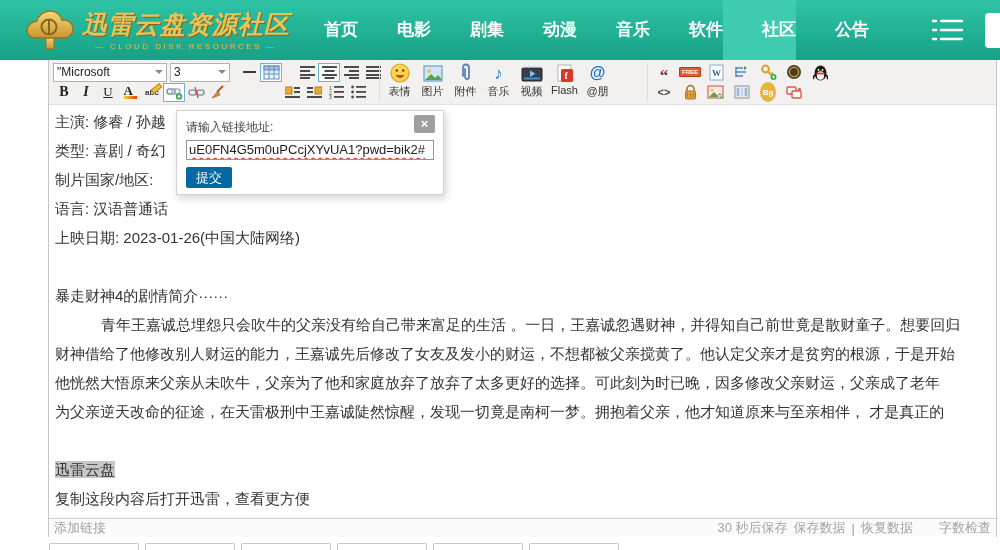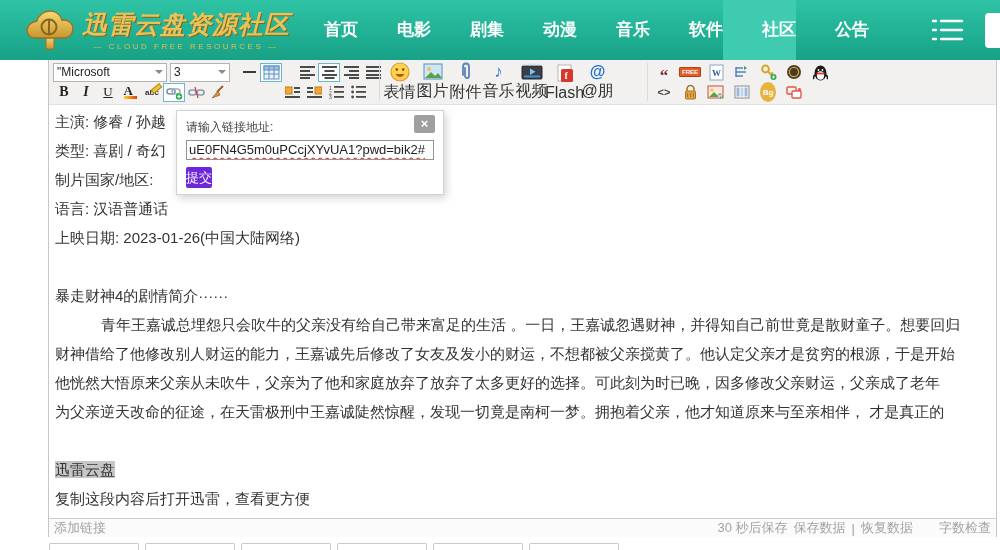--- a/index.html
+++ b/index.html
@@ -50,21 +50,21 @@
   .abc{font-size:8px;font-weight:bold;color:#333;letter-spacing:0;}
   .pencil{position:absolute;width:9px;height:3px;background:#f0c33c;border:1px solid #b98c1e;
     transform:rotate(-40deg);margin-left:8px;margin-top:-7px;}
   .gap8{width:8px;} .gap14{width:14px;} .gap52{width:52px;}
   .vsep{position:absolute;top:3px;width:1px;height:38px;background:#dcdcdc;}
 
   .media-group{position:absolute;left:334px;top:2px;display:flex;}
   .media-btn{width:33px;height:40px;display:flex;flex-direction:column;align-items:center;
     justify-content:flex-start;cursor:pointer;}
   .media-icon{height:22px;display:flex;align-items:center;justify-content:center;}
-  .media-label{font-size:16px;color:#333;white-space:nowrap;}
+  .media-label{font-size:11px;color:#333;white-space:nowrap;}
   .glyph-music{color:#2f7fd0;font-size:17px;font-weight:bold;line-height:17px;}
   .glyph-at{color:#1f6fd0;font-size:16px;font-weight:bold;line-height:16px;}
 
   .icon-grid{position:absolute;left:602px;top:2px;}
   .ig-row{display:flex;height:20px;align-items:center;}
   .ig-cell{width:26px;height:19px;display:flex;align-items:center;justify-content:center;cursor:pointer;}
   .glyph-quote{color:#7a2a2a;font-size:17px;font-weight:bold;line-height:8px;margin-top:8px;
     font-family:"Liberation Serif",serif;}
   .free-tag{background:#e35d2b;color:#fff;font-size:6px;font-weight:bold;padding:1px 2px;
     border-radius:1px;border:1px solid #b13f14;line-height:6px;}
@@ -83,21 +83,21 @@
   .dialog{position:absolute;left:127px;top:50px;width:268px;height:85px;background:#fff;
     border:1px solid #d2d2d2;box-shadow:2px 3px 8px rgba(0,0,0,0.18);z-index:5;
     padding:8px 9px;box-sizing:border-box;}
   .dialog-label{font-size:12px;color:#444;margin-bottom:4px;}
   .dialog-close{position:absolute;top:4px;right:8px;width:21px;height:18px;background:#9f9f9f;
     color:#fff;font-size:13px;font-weight:bold;display:flex;align-items:center;justify-content:center;
     border-radius:2px;cursor:pointer;line-height:18px;}
   .link-input{width:100%;height:20px;background:#fff;border:1px solid #949494;box-sizing:border-box;
     font-size:13px;color:#222;padding:1px 2px;white-space:nowrap;overflow:hidden;cursor:text;}
   .link-input span{text-decoration:underline wavy #e03c2d;text-underline-offset:3px;}
-  .submit-btn{margin-top:7px;width:26px;height:21px;background:#6d28d9;color:#fff;border:none;
+  .submit-btn{margin-top:7px;width:46px;height:21px;background:#0369a1;color:#fff;border:none;
     font-size:13px;border-radius:2px;cursor:pointer;display:flex;align-items:center;justify-content:center;}
 
   
   .statusbar{position:absolute;left:0;right:0;bottom:0;height:19px;background:#fbfbfa;
     border-top:1px solid #cfcfcf;display:flex;justify-content:space-between;align-items:center;
     font-size:13px;color:#a3a3a3;padding:0 5px;box-sizing:border-box;}
   .status-right{display:flex;gap:6px;align-items:center;}
   .status-right .wc{margin-left:20px;}
 
   
@@ -119,21 +119,21 @@
               <stop offset="1" stop-color="#c8962f"></stop>
           </linearGradient>
         </defs>
         <rect x="22" y="33" width="8" height="12" fill="url(#gold)" stroke="#9a7120" stroke-width="1"></rect>
         <path d="M40 34c5 0 9-4 9-9s-4-9-9-9c-.7 0-1.4.1-2 .2C36.4 10.5 31.7 7 26 7c-6.4 0-11.8 4.4-13.3 10.3C7.6 17.8 3 21.6 3 26.5 3 31.2 7 34 12 34h28z" fill="url(#gold)" stroke="#9a7120" stroke-width="1.4"></path>
         <circle cx="25" cy="23" r="7.5" fill="none" stroke="#8a651c" stroke-width="2"></circle>
         <path d="M25 16v14" stroke="#8a651c" stroke-width="2"></path>
       </svg>
       <div class="logo-text">
         <div class="logo-title">迅雷云盘资源社区</div>
-        <div class="logo-sub">— CLOUD FREE RESOURCES —</div>
+        <div class="logo-sub">— CLOUD DISK RESOURCES —</div>
       </div>
     </div>
     <div class="nav-items">
       <div class="nav-item">首页</div>
       <div class="nav-item">电影</div>
       <div class="nav-item">剧集</div>
       <div class="nav-item">动漫</div>
       <div class="nav-item">音乐</div>
       <div class="nav-item">软件</div>
       <div class="nav-item active">社区</div>

